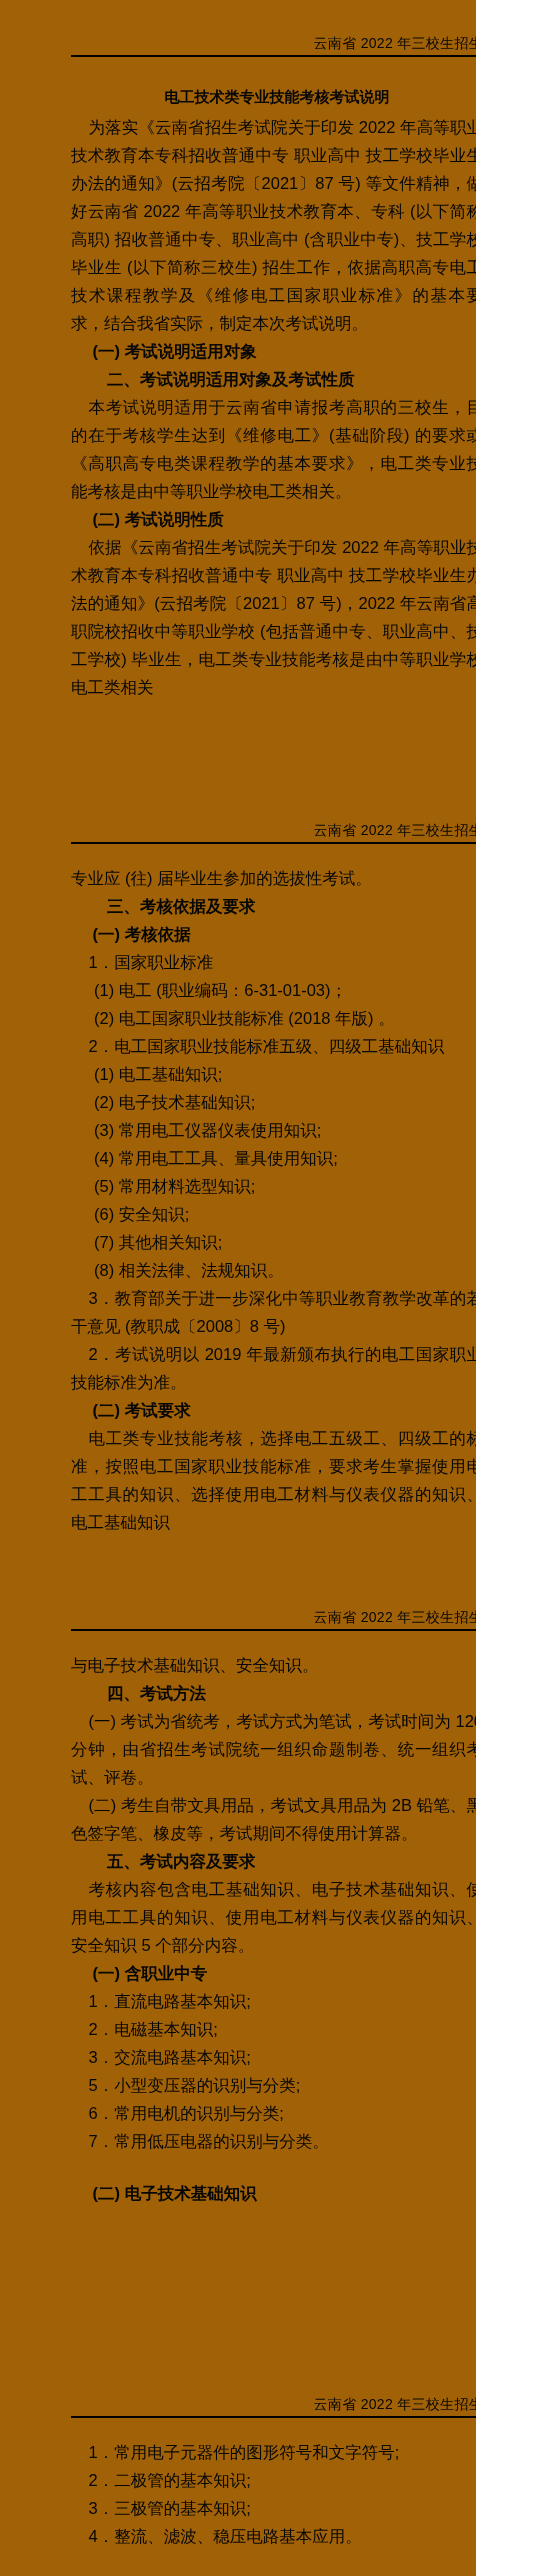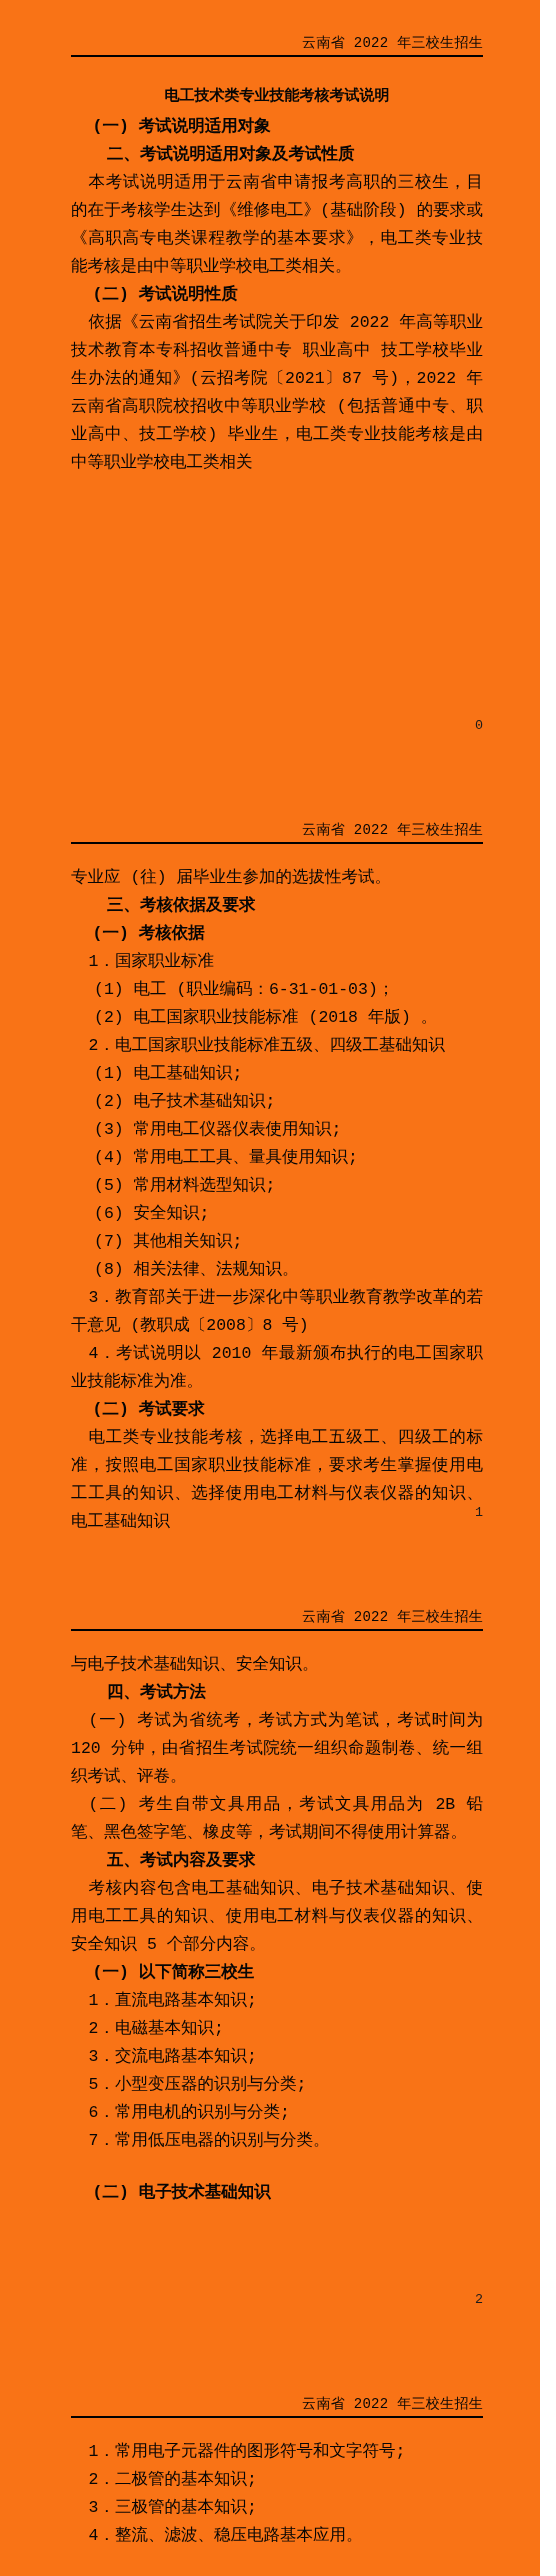--- a/index.html
+++ b/index.html
@@ -1,20 +1,20 @@
 <!DOCTYPE html>
 <html style="font-size:8.2px"><head>
 <meta charset="utf-8">
 <style>
   html,body{margin:0;padding:0;background:#ffffff;}
   body{width:556px;}
   .page{
-    position:relative;width:540px;height:787px;overflow:hidden;
-    background:#f97316;color:#060606;
-    font-family:Liberation Mono, monospace;
+    position:relative;width:476px;height:787px;overflow:hidden;
+    background:#a16207;color:#060606;
+    font-family:Liberation Sans, sans-serif;
   }
   .hdr{
     position:absolute;top:35px;left:71px;width:412px;
     text-align:right;font-size:14px;line-height:17.5px;letter-spacing:0.3px;
   }
   .rule{position:absolute;top:55px;left:71px;width:412px;height:2.1px;background:#000;}
   .content{
     position:absolute;left:71px;width:412px;
     font-size:16.5px;line-height:28px;text-align:justify;
   }
@@ -37,20 +37,21 @@
 </style>
 </head>
 <body>
 
 <div id="document">
     <section class="page">
       <div class="hdr">云南省 2022 年三校生招生</div>
       <div class="rule"></div>
       <div class="content" style="top: 81px;">
         <div class="blk title">电工技术类专业技能考核考试说明</div>
+        <div class="blk p">为落实《云南省招生考试院关于印发 2022 年高等职业技术教育本专科招收普通中专 职业高中 技工学校毕业生办法的通知》(云招考院〔2021〕87 号) 等文件精神，做好云南省 2022 年高等职业技术教育本、专科 (以下简称高职) 招收普通中专、职业高中 (含职业中专)、技工学校毕业生 (以下简称三校生) 招生工作，依据高职高专电工技术课程教学及《维修电工国家职业标准》的基本要求，结合我省实际，制定本次考试说明。</div>
         <div class="blk h2">(一) 考试说明适用对象</div>
         <div class="blk h1">二、考试说明适用对象及考试性质</div>
         <div class="blk p">本考试说明适用于云南省申请报考高职的三校生，目的在于考核学生达到《维修电工》(基础阶段) 的要求或《高职高专电类课程教学的基本要求》，电工类专业技能考核是由中等职业学校电工类相关。</div>
         <div class="blk h2">(二) 考试说明性质</div>
         <div class="blk p">依据《云南省招生考试院关于印发 2022 年高等职业技术教育本专科招收普通中专 职业高中 技工学校毕业生办法的通知》(云招考院〔2021〕87 号)，2022 年云南省高职院校招收中等职业学校 (包括普通中专、职业高中、技工学校) 毕业生，电工类专业技能考核是由中等职业学校电工类相关</div>
       </div>
       <div class="pagenum">0</div>
     </section>
     <section class="page">
       <div class="hdr">云南省 2022 年三校生招生</div>
@@ -65,37 +66,37 @@
         <div class="blk i">2．电工国家职业技能标准五级、四级工基础知识</div>
         <div class="blk s">(1) 电工基础知识;</div>
         <div class="blk s">(2) 电子技术基础知识;</div>
         <div class="blk s">(3) 常用电工仪器仪表使用知识;</div>
         <div class="blk s">(4) 常用电工工具、量具使用知识;</div>
         <div class="blk s">(5) 常用材料选型知识;</div>
         <div class="blk s">(6) 安全知识;</div>
         <div class="blk s">(7) 其他相关知识;</div>
         <div class="blk s">(8) 相关法律、法规知识。</div>
         <div class="blk i">3．教育部关于进一步深化中等职业教育教学改革的若干意见 (教职成〔2008〕8 号)</div>
-        <div class="blk i">4．考试说明以 2010 年最新颁布执行的电工国家职业技能标准为准。</div>
+        <div class="blk i">2．考试说明以 2019 年最新颁布执行的电工国家职业技能标准为准。</div>
         <div class="blk h2">(二) 考试要求</div>
         <div class="blk p">电工类专业技能考核，选择电工五级工、四级工的标准，按照电工国家职业技能标准，要求考生掌握使用电工工具的知识、选择使用电工材料与仪表仪器的知识、电工基础知识</div>
       </div>
       <div class="pagenum">1</div>
     </section>
     <section class="page">
       <div class="hdr">云南省 2022 年三校生招生</div>
       <div class="rule"></div>
       <div class="content" style="top: 77px;">
         <div class="blk c">与电子技术基础知识、安全知识。</div>
         <div class="blk h1">四、考试方法</div>
         <div class="blk p">(一) 考试为省统考，考试方式为笔试，考试时间为 120 分钟，由省招生考试院统一组织命题制卷、统一组织考试、评卷。</div>
         <div class="blk p">(二) 考生自带文具用品，考试文具用品为 2B 铅笔、黑色签字笔、橡皮等，考试期间不得使用计算器。</div>
         <div class="blk h1">五、考试内容及要求</div>
         <div class="blk p">考核内容包含电工基础知识、电子技术基础知识、使用电工工具的知识、使用电工材料与仪表仪器的知识、安全知识 5 个部分内容。</div>
-        <div class="blk h2">(一) 以下简称三校生</div>
+        <div class="blk h2">(一) 含职业中专</div>
         <div class="blk i">1．直流电路基本知识;</div>
         <div class="blk i">2．电磁基本知识;</div>
         <div class="blk i">3．交流电路基本知识;</div>
         <div class="blk i">5．小型变压器的识别与分类;</div>
         <div class="blk i">6．常用电机的识别与分类;</div>
         <div class="blk i">7．常用低压电器的识别与分类。</div>
         <div class="blk h2 h2s">(二) 电子技术基础知识</div>
       </div>
       <div class="pagenum">2</div>
     </section>

